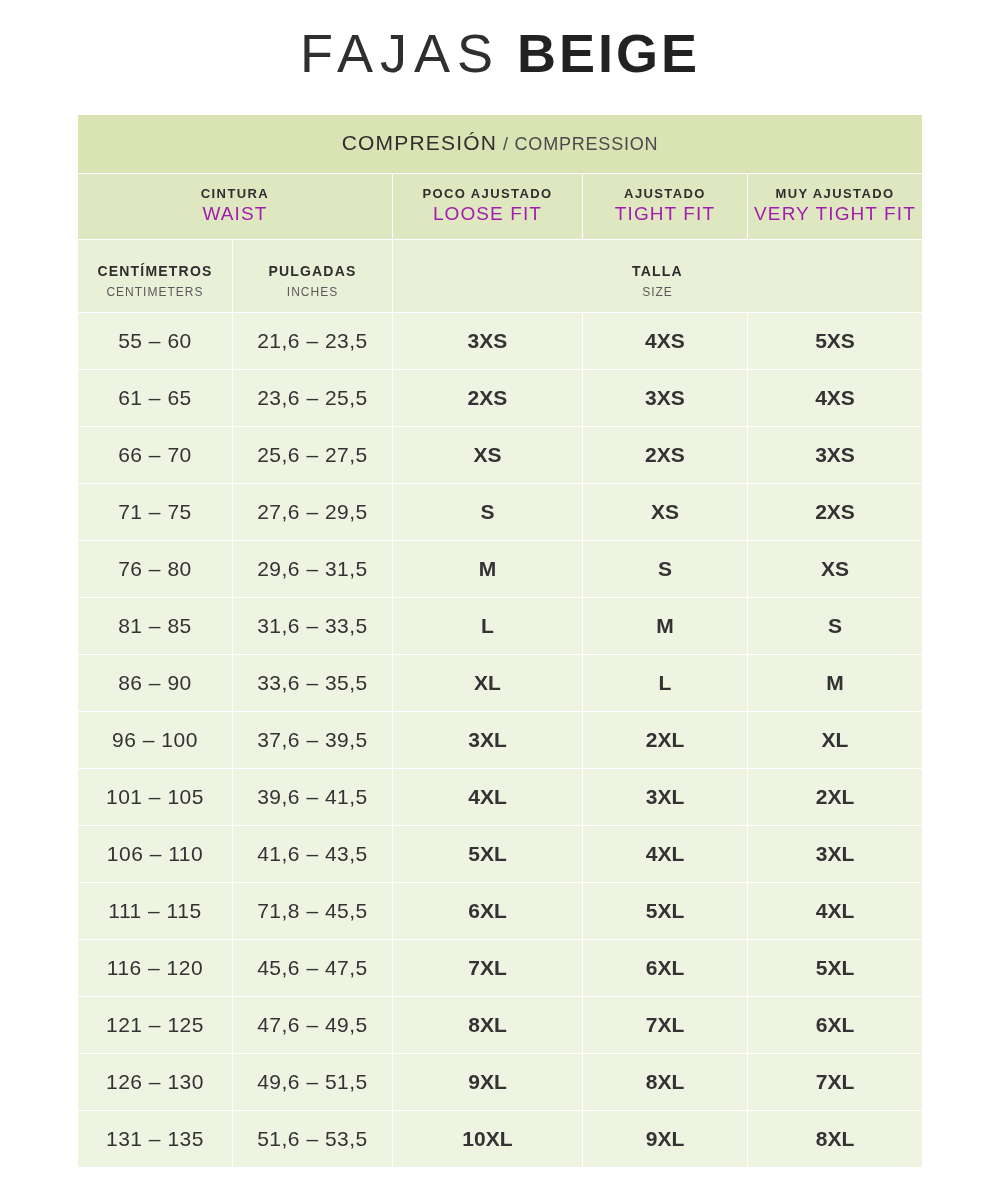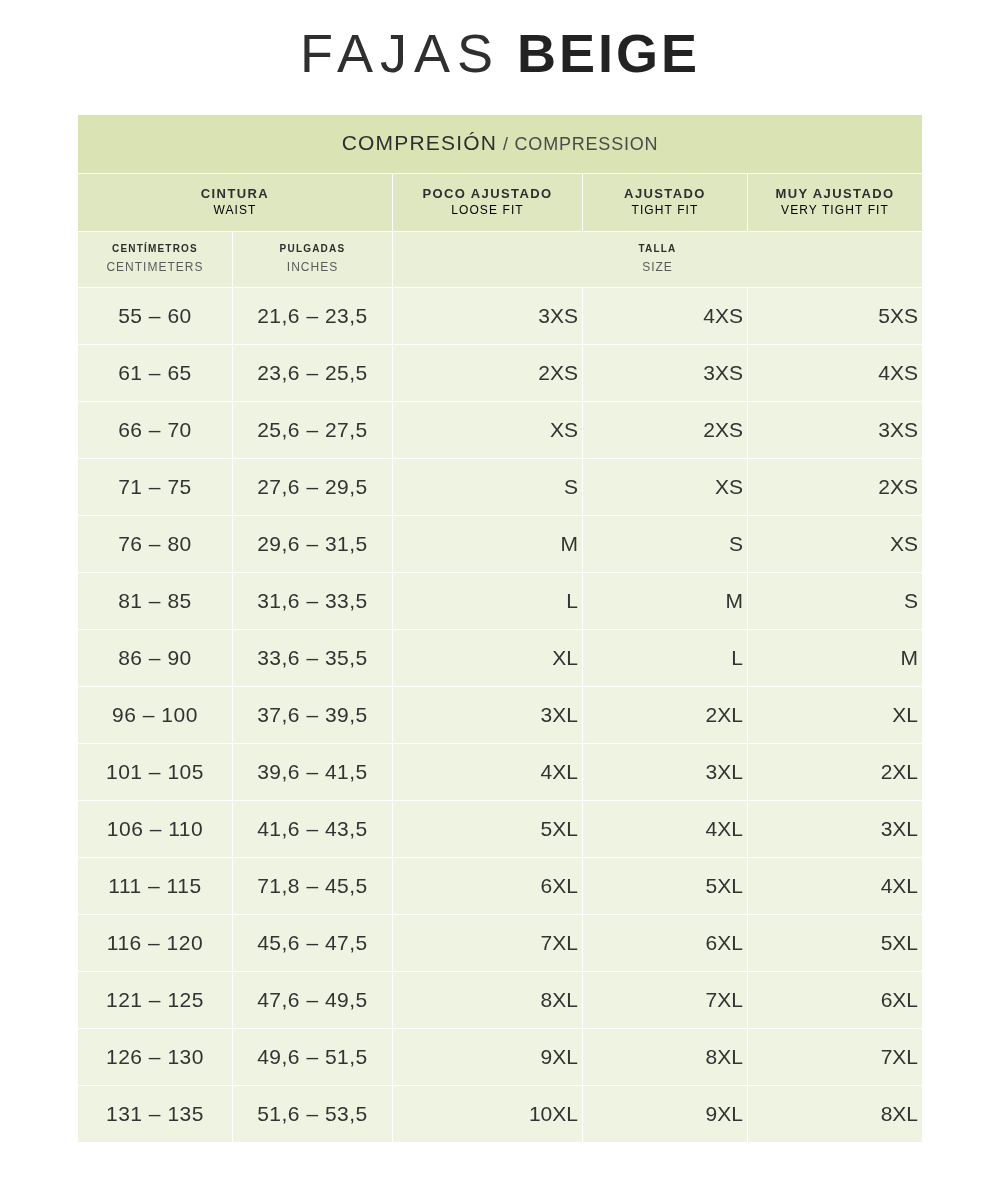--- a/index.html
+++ b/index.html
@@ -69,36 +69,37 @@
   }
   .hdr-es {
     display: block;
     font-size: 13px;
     font-weight: 700;
     letter-spacing: 1.4px;
     color: #2e2e2e;
   }
   .hdr-en {
     display: block;
-    font-size: 12px;
+    font-size: 19px;
     font-weight: 400;
     letter-spacing: 1.1px;
-    color: #000000;
+    color: #a21caf;
     margin-top: 2px;
   }
   .row-subheaders td {
     background: #eaf0d8;
     padding: 11px 4px 13px 4px;
   }
   .sub-es {
     display: block;
-    font-size: 10px;
+    font-size: 14px;
     font-weight: 700;
     letter-spacing: 1.2px;
     color: #2e2e2e;
+    margin-top: 12px;
   }
   .sub-en {
     display: block;
     font-size: 12px;
     font-weight: 400;
     letter-spacing: 1px;
     color: #5a5a5a;
     margin-top: 6px;
   }
   .data-row td {
@@ -107,22 +108,21 @@
     font-size: 21px;
     color: #333333;
     font-weight: 400;
   }
   .data-row td.measure {
     font-weight: 400;
     letter-spacing: 0.5px;
     text-align: center;
   }
   .data-row td.size {
-    font-weight: 400;
-    text-align: right;
+    font-weight: 700;
   }
   .col-cm { width: 155px; }
   .col-in { width: 160px; }
   .col-loose { width: 190px; }
   .col-tight { width: 165px; }
   .col-verytight { width: 175px; }
 </style>
 </head>
 <body>
 

